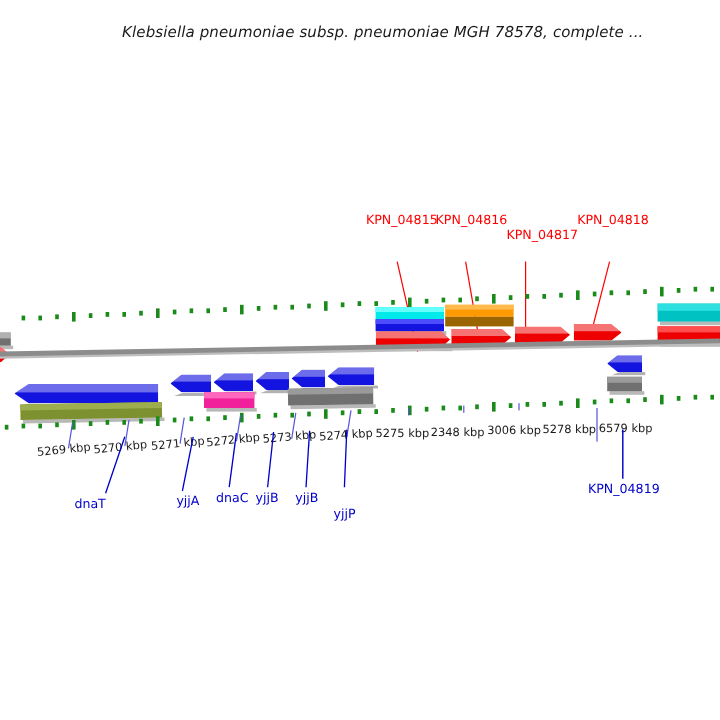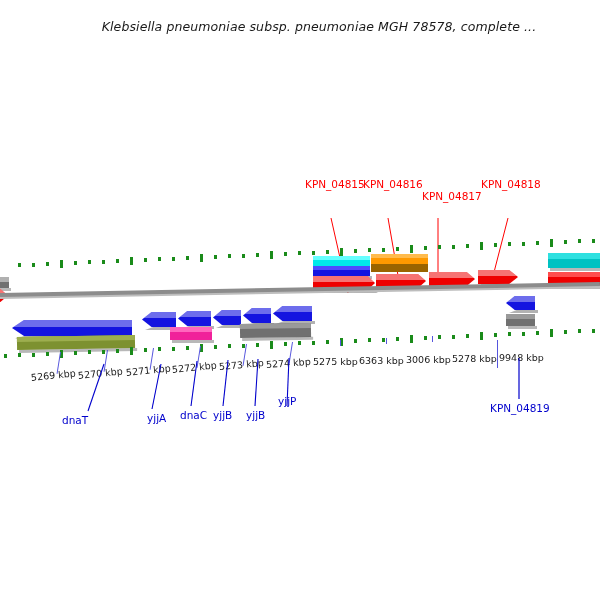--- a/index.html
+++ b/index.html
@@ -318,42 +318,42 @@
       <div class="tickline" style="left:432px;top:186px;height:6px;"></div>
       <div class="tickline" style="left:497px;top:190px;height:28px;"></div>
 
       <div class="tickno" style="left:31px; top:222px;transform:rotate(-6deg);">5269 kbp</div>
       <div class="tickno" style="left:78px; top:220px;transform:rotate(-6deg);">5270 kbp</div>
       <div class="tickno" style="left:126px;top:217px;transform:rotate(-6deg);">5271 kbp</div>
       <div class="tickno" style="left:172px;top:214px;transform:rotate(-6deg);">5272 kbp</div>
       <div class="tickno" style="left:219px;top:211px;transform:rotate(-5deg);">5273 kbp</div>
       <div class="tickno" style="left:266px;top:209px;transform:rotate(-4deg);">5274 kbp</div>
       <div class="tickno" style="left:313px;top:206px;">5275 kbp</div>
-      <div class="tickno" style="left:359px;top:205px;">6363 kbp</div>
+      <div class="tickno" style="left:359px;top:205px;">2348 kbp</div>
       <div class="tickno" style="left:406px;top:204px;">3006 kbp</div>
       <div class="tickno" style="left:452px;top:203px;">5278 kbp</div>
-      <div class="tickno" style="left:499px;top:202px;">9948 kbp</div>
+      <div class="tickno" style="left:499px;top:202px;">6579 kbp</div>
     </div>
 
     <div>
       <svg width="600" height="110" style="position:absolute;left:0;top:205px;">
         <line x1="104" y1="9" x2="88" y2="56" stroke="#0000cc" stroke-width="1.1"></line>
         <line x1="161" y1="9" x2="152" y2="54" stroke="#0000cc" stroke-width="1.1"></line>
         <line x1="197" y1="6" x2="191" y2="51" stroke="#0000cc" stroke-width="1.1"></line>
         <line x1="228" y1="5" x2="223" y2="51" stroke="#0000cc" stroke-width="1.1"></line>
         <line x1="258" y1="4" x2="255" y2="51" stroke="#0000cc" stroke-width="1.1"></line>
         <line x1="289" y1="3" x2="287" y2="51" stroke="#0000cc" stroke-width="1.1"></line>
         <line x1="519" y1="3" x2="519" y2="44" stroke="#0000cc" stroke-width="1.2"></line>
       </svg>
       <div class="lbl blue" style="left:62px; top:264px;">dnaT</div>
       <div class="lbl blue" style="left:147px;top:262px;">yjjA</div>
       <div class="lbl blue" style="left:180px;top:259px;">dnaC</div>
       <div class="lbl blue" style="left:213px;top:259px;">yjjB</div>
       <div class="lbl blue" style="left:246px;top:259px;">yjjB</div>
-      <div class="lbl blue" style="left:278px;top:245px;">yjjP</div>
+      <div class="lbl blue" style="left:278px;top:273px;">yjjP</div>
       <div class="lbl blue" style="left:490px;top:252px;">KPN_04819</div>
     </div>
 
   </div>
 
   <div class="footer">
   </div>
 
 </div>
 

